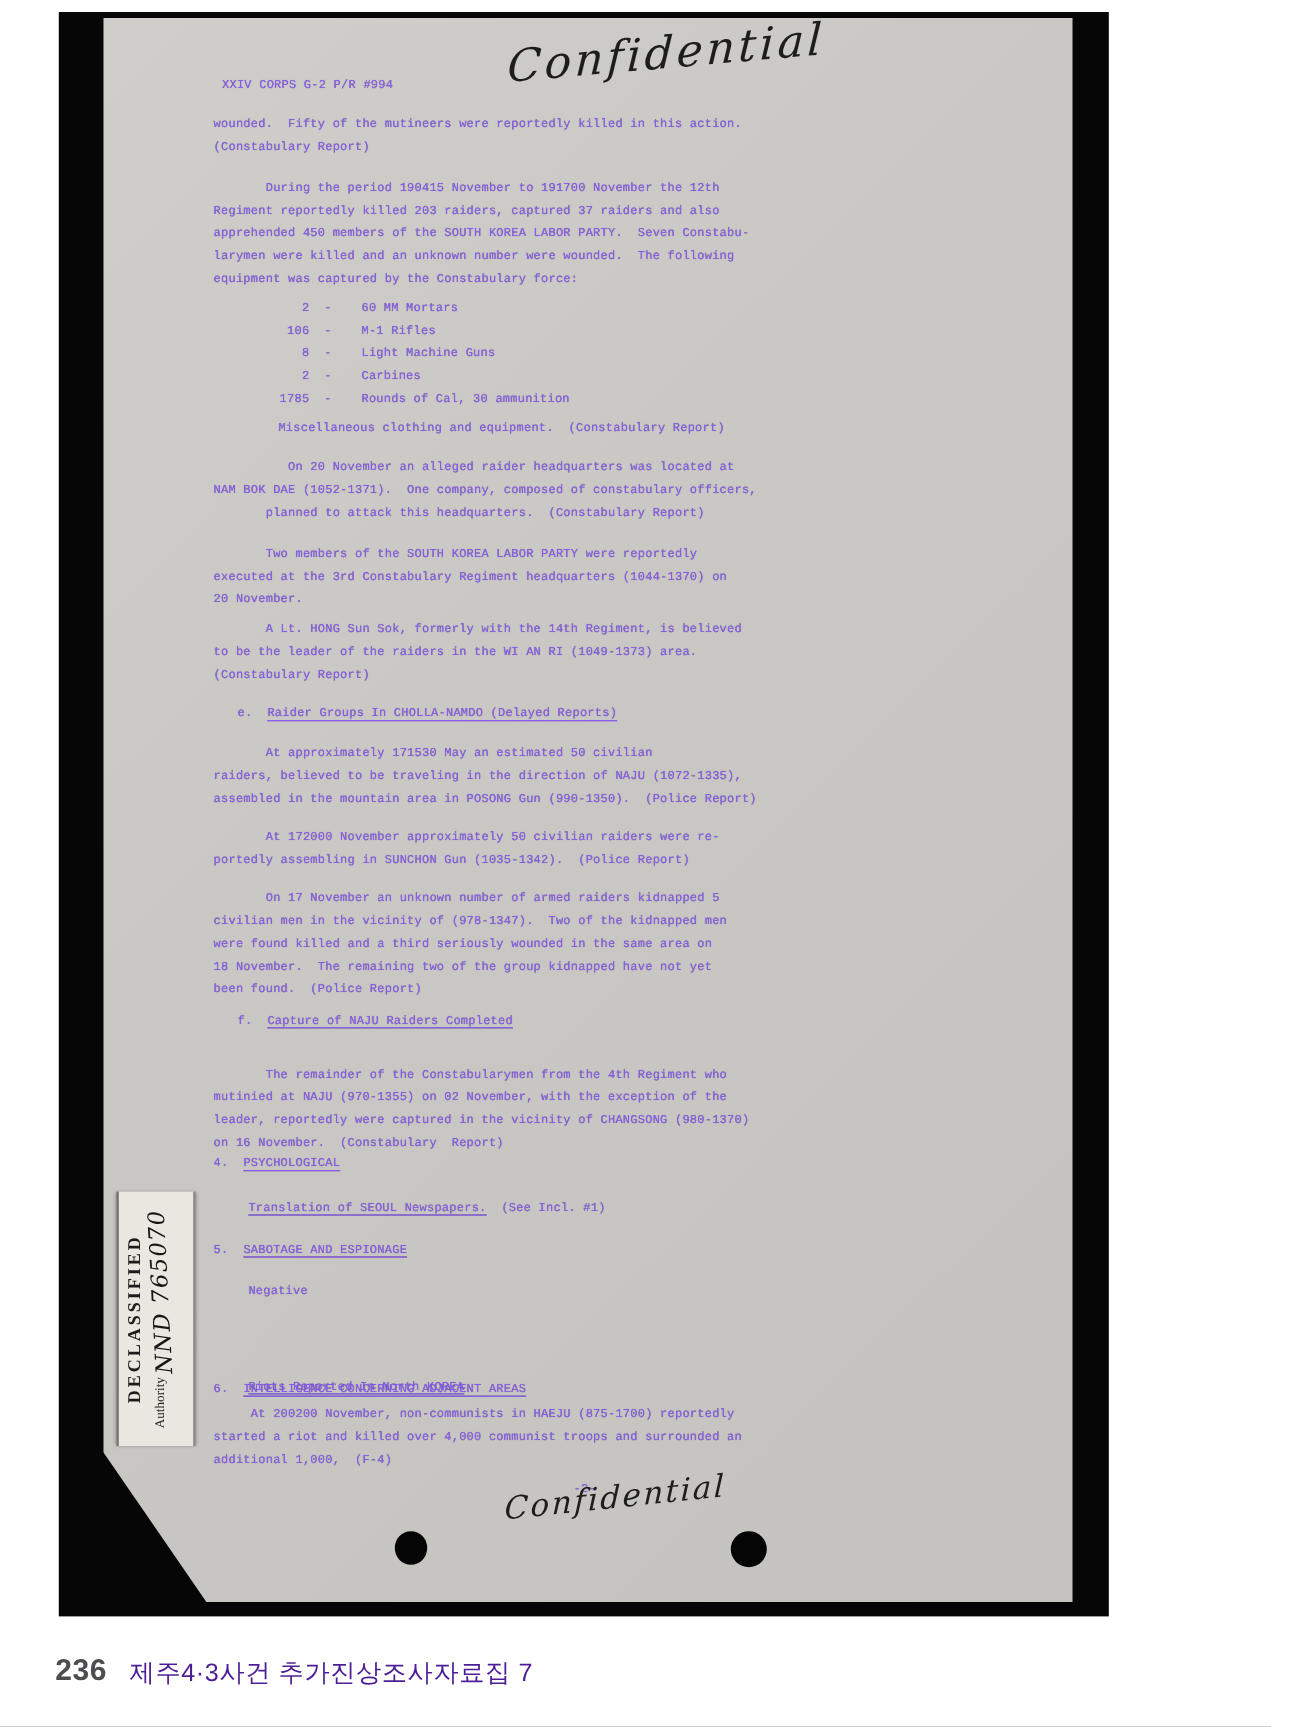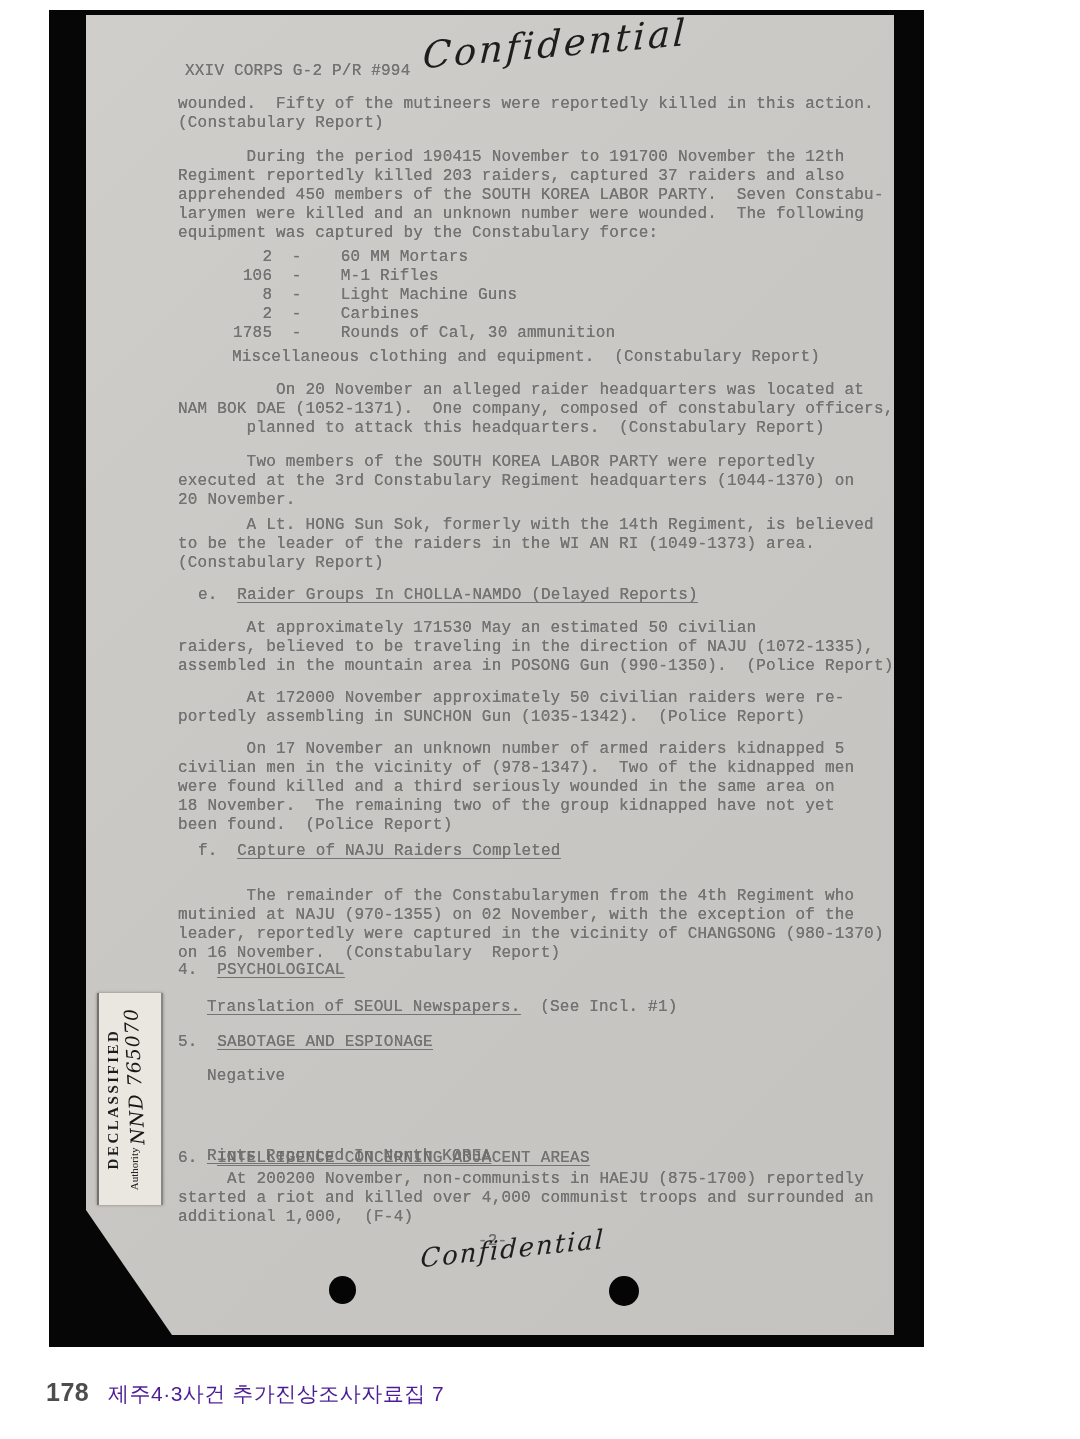--- a/index.html
+++ b/index.html
@@ -11,22 +11,22 @@
     position:absolute;left:49px;top:10px;width:875px;height:1337px;
     background:#060606;
   }
   .paper{
     position:absolute;left:86px;top:15px;width:808px;height:1320px;
     background:#c9c8c5;
     background:linear-gradient(135deg,#cfcecb 0%,#c9c8c5 40%,#c4c3c0 100%);
     clip-path:polygon(0 0,100% 0,100% 100%,86px 100%,0 1195px);
   }
   .typed{
-    position:absolute;color:#737373;font-family:"Liberation Mono",monospace;
-    font-size:16px;line-height:19px;white-space:pre;letter-spacing:.2px;
+    position:absolute;color:#8b5cf6;font-family:"Liberation Mono",monospace;
+    font-size:10px;line-height:19px;white-space:pre;letter-spacing:.2px;
     text-shadow:0 0 .6px rgba(30,30,30,.55);
   }
   .u{text-decoration:underline;text-underline-offset:3px;text-decoration-thickness:1.2px;}
   .script{
     position:absolute;font-family:"DejaVu Serif",serif;font-style:italic;
     color:#1d1d1c;white-space:nowrap;
   }
   .script-top{
     left:424px;top:34px;font-size:37px;letter-spacing:3px;
     transform:rotate(-5deg) skewX(-8deg);transform-origin:left top;
@@ -141,15 +141,15 @@
 
 <div class="hole hole-left"></div>
 <div class="hole hole-right"></div>
 
 <div class="stamp">
   <div class="stamp-line1">DECLASSIFIED</div>
   <div class="stamp-line2"><span>Authority</span>&nbsp;<span class="stamp-nnd">NND 765070</span></div>
 </div>
 
 <div class="footer">
-  <span class="footer-num">178</span>
+  <span class="footer-num">236</span>
   <span class="footer-caption">제주4·3사건 추가진상조사자료집 7</span>
 </div>
 
 </body></html>

